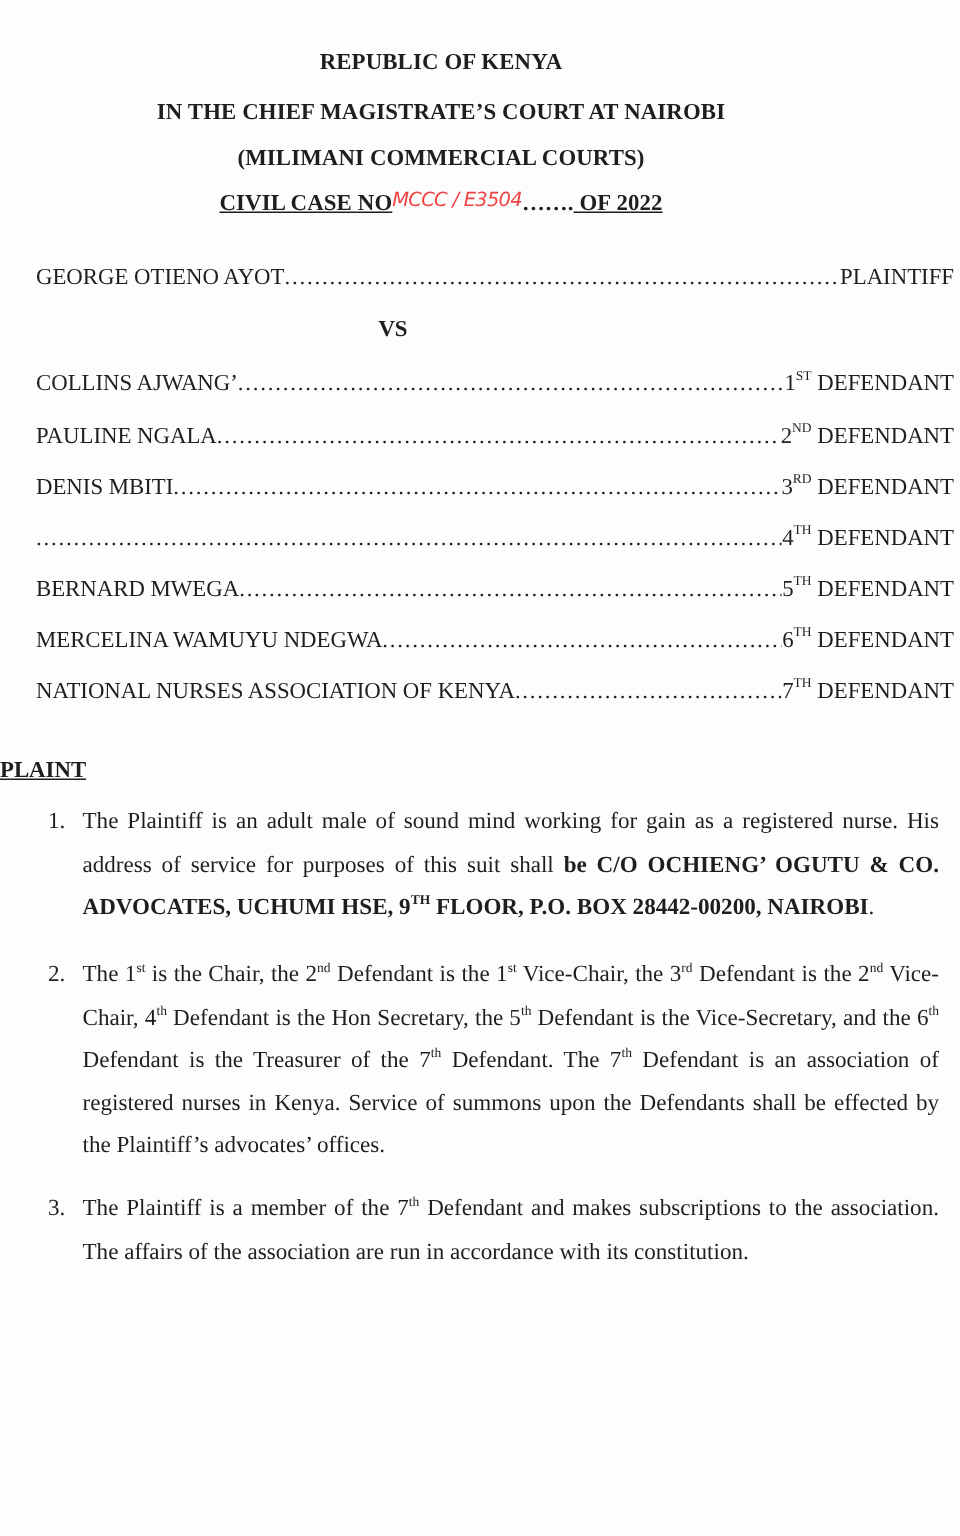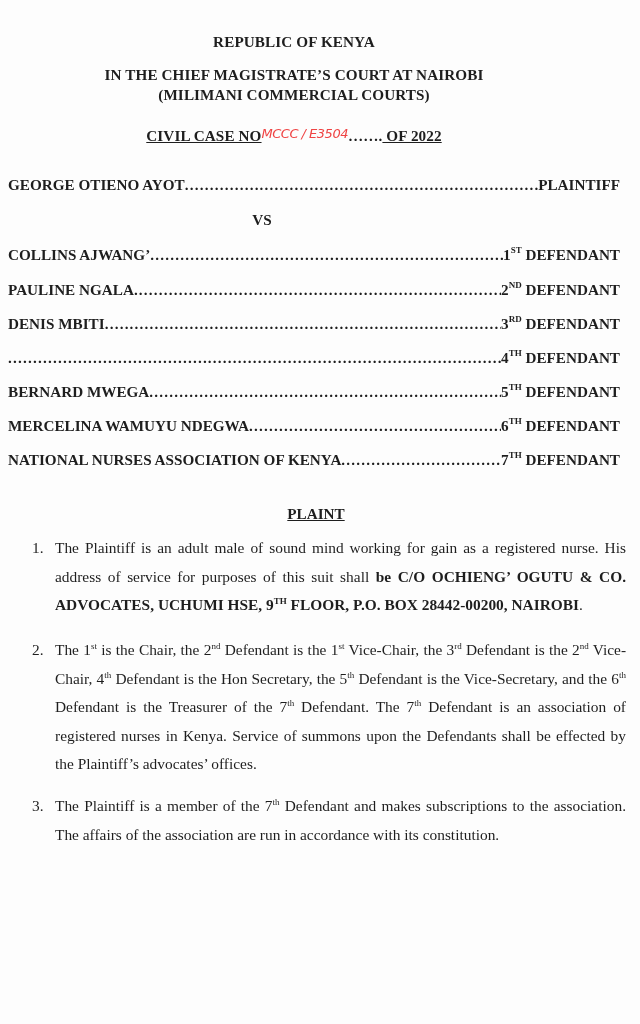--- a/index.html
+++ b/index.html
@@ -6,41 +6,41 @@
     body {
       width: 640px; height: 1024px; background: #fdfdfd; overflow: hidden;
       font-family: "Liberation Serif", "DejaVu Serif", serif; color: #1e1e1e;
       position: relative;
     }
     .hdr { position: absolute; left: 0; width: 588px; text-align: center; font-weight: bold; font-size: 15.2px; letter-spacing: 0.1px; }
     .hdr.u { text-decoration: underline; }
     .case-no { position: relative; display: inline-block; }
     .hw { font-family: "DejaVu Sans", sans-serif; font-weight: normal; color: #ef4444; font-size: 13px; font-style: italic; letter-spacing: -0.5px; text-decoration: none; position: relative; top: -3px; }
     .dots { font-weight: bold; }
-    .party { position: absolute; left: 8px; width: 612px; font-weight: bold; font-size: 15.2px; display: flex; align-items: baseline; white-space: nowrap; overflow: hidden; }
+    .party { position: absolute; left: 24px; width: 612px; font-weight: normal; font-size: 15.2px; display: flex; align-items: baseline; white-space: nowrap; overflow: hidden; }
     .party .name { flex: 0 0 auto; }
     .party .leader { flex: 1 1 auto; overflow: hidden; letter-spacing: 1.2px; }
     .party .leader::after { content: "................................................................................................................................................................."; }
     .party .role { flex: 0 0 auto; }
     .party sup { font-size: 9px; position: relative; top: -1px; }
     .vs { position: absolute; left: 0; width: 524px; text-align: center; font-weight: bold; font-size: 15.2px; top: 211px; }
-    .plaint-title { position: absolute; left: 0; width: 632px; text-align: center; font-weight: bold; font-size: 15.2px; text-decoration: underline; top: 505px; }
+    .plaint-title { position: absolute; left: 0; width: 632px; font-weight: bold; font-size: 15.2px; text-decoration: underline; top: 505px; }
     .para { position: absolute; left: 32px; width: 594px; font-size: 15.4px; line-height: 28.6px; }
     .para .num { position: absolute; left: 0; top: 0; }
     .para .body { margin-left: 23px; text-align: justify; }
     .para sup { font-size: 9px; line-height: 0; }
     .para b { font-weight: bold; }
   </style>
 </head>
 <body>
 
 <div>
   <div class="hdr" style="top:33px">REPUBLIC OF KENYA</div>
   <div class="hdr" style="top:66px">IN THE CHIEF MAGISTRATE’S COURT AT NAIROBI</div>
-  <div class="hdr" style="top:86px">(MILIMANI COMMERCIAL COURTS)</div>
+  <div class="hdr" style="top:97px">(MILIMANI COMMERCIAL COURTS)</div>
   <div class="hdr u" style="top:127px">
     <span>CIVIL CASE NO</span><span class="case-no"><span class="hw">MCCC / E3504</span><span class="dots">…….</span></span><span> OF 2022</span>
   </div>
 </div>
 
 <div>
   <div class="party" style="top:176px">
     <span class="name">GEORGE OTIENO AYOT</span>
     <span class="leader"></span>
     <span class="role">PLAINTIFF</span>

